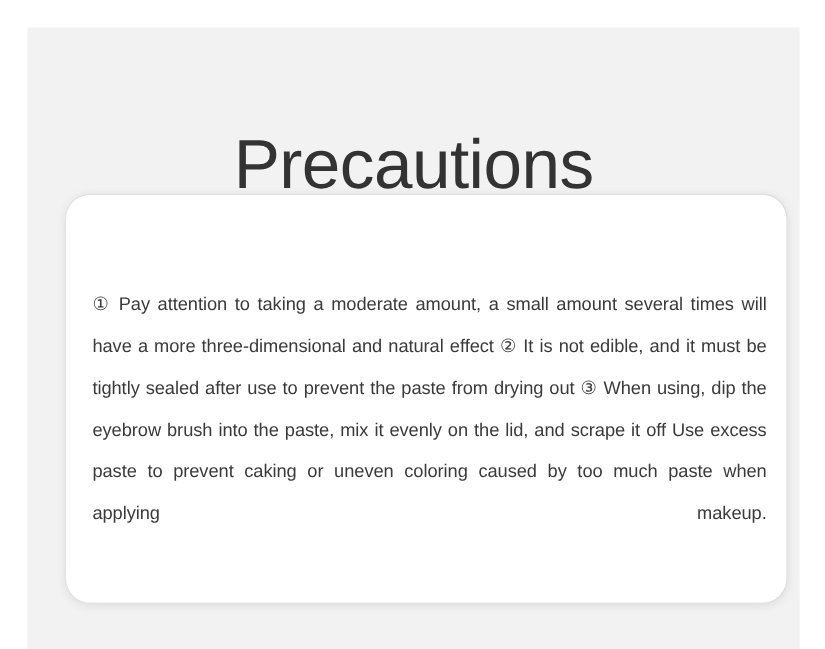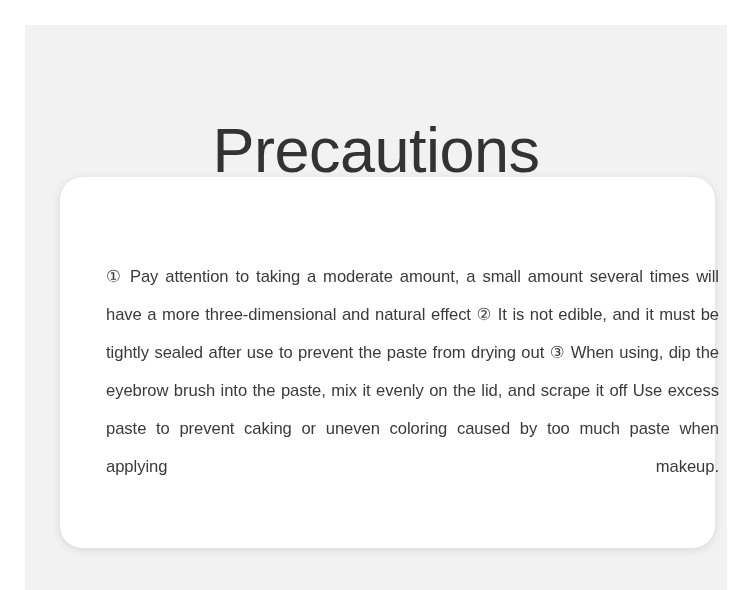--- a/index.html
+++ b/index.html
@@ -59,21 +59,20 @@
     width: 613px;
     font-family: "Liberation Sans", sans-serif;
     font-size: 16.6px;
     font-weight: 400;
     color: #3a3a3a;
     line-height: 38px;
     text-align: justify;
     text-justify: inter-word;
     letter-spacing: -0.05px;
     word-spacing: 0.2px;
-    margin-left: 22px;
   }
 
   .notice-body::after {
     content: "";
     display: inline-block;
     width: 100%;
   }
 </style>
 </head>
 <body>

